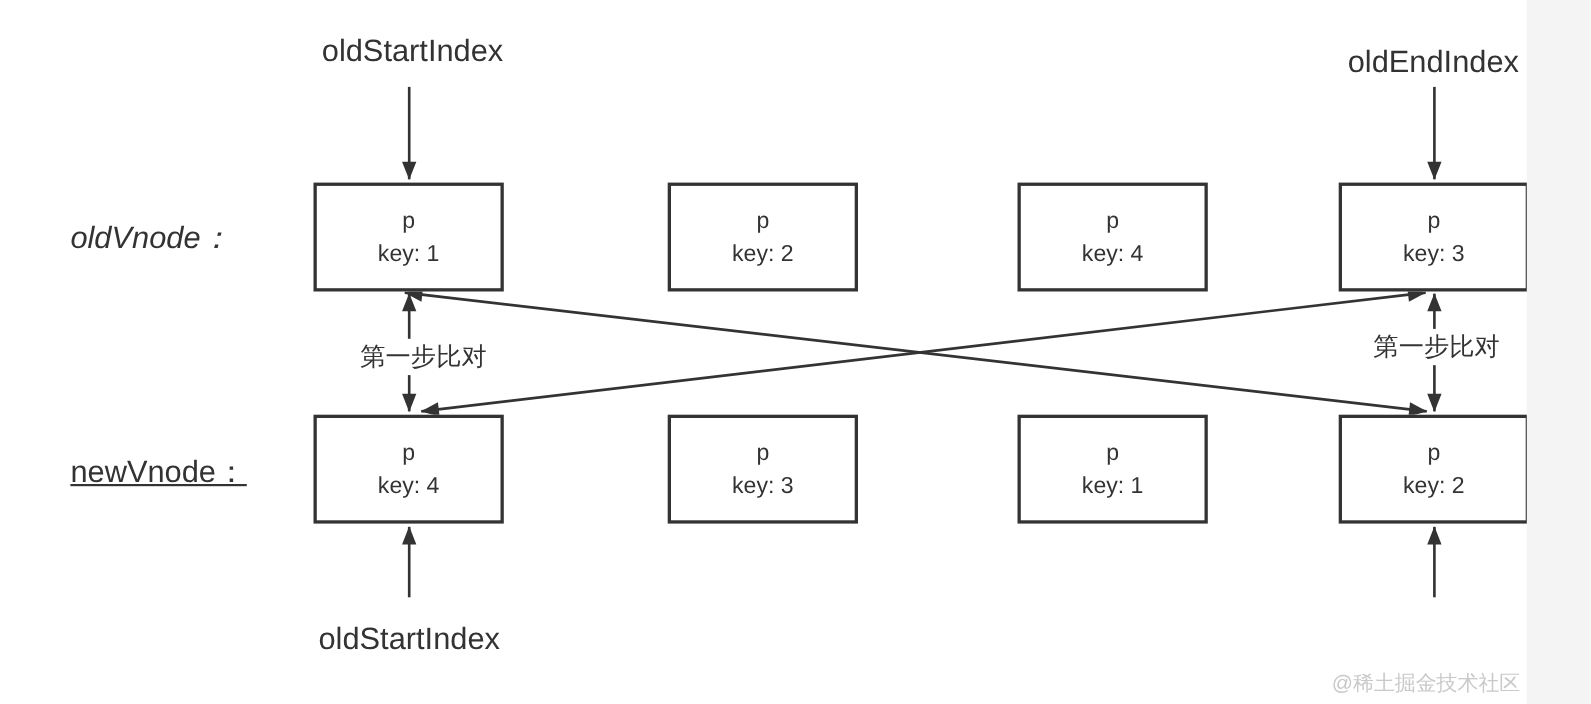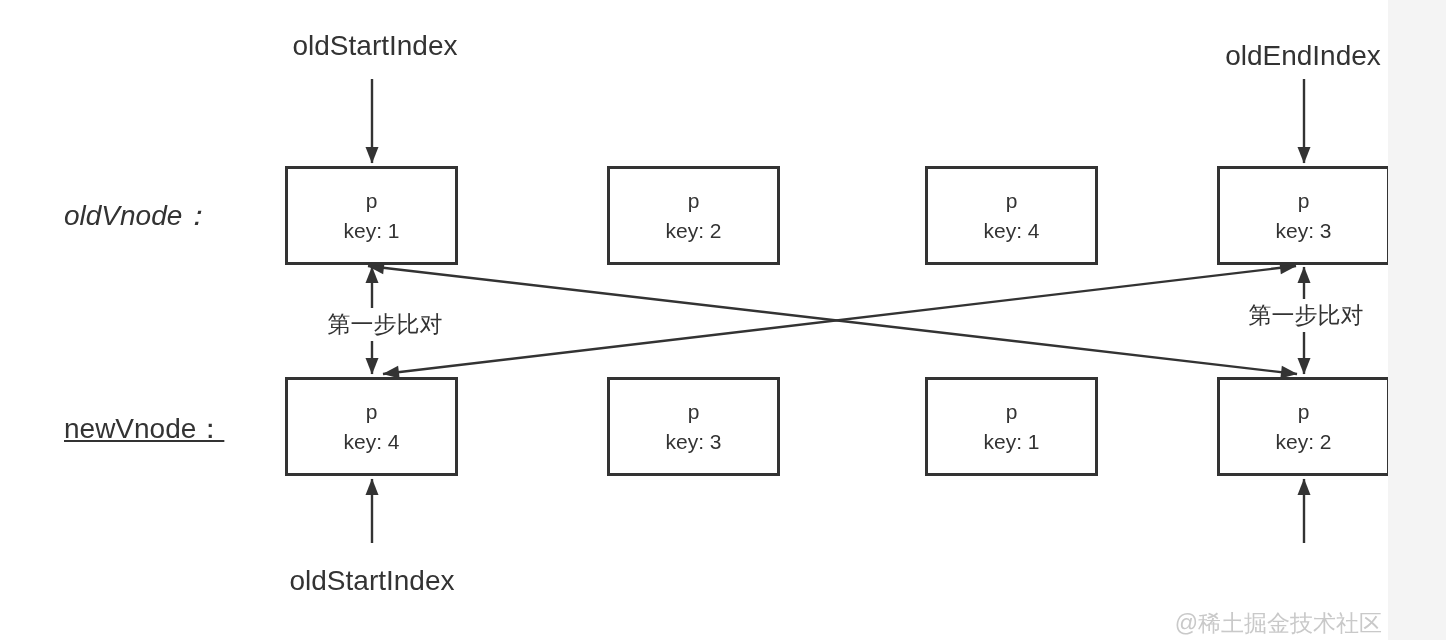--- a/index.html
+++ b/index.html
@@ -75,21 +75,21 @@
     background:var(--bg-color);
     padding:1px 4px;
     white-space:nowrap;
     transform:translateX(-50%);
   }
   #watermark{
     position:absolute;
     z-index:2;
     right:6px;
     top:608px;
-    font-size:23px;
+    font-size:19px;
     color:var(--watermark-color);
     white-space:nowrap;
   }
 </style>
 </head>
 <body>
 
 <div id="canvas">
 
   <svg id="arrow-layer" viewBox="0 0 1446 640" xmlns="http://www.w3.org/2000/svg">

